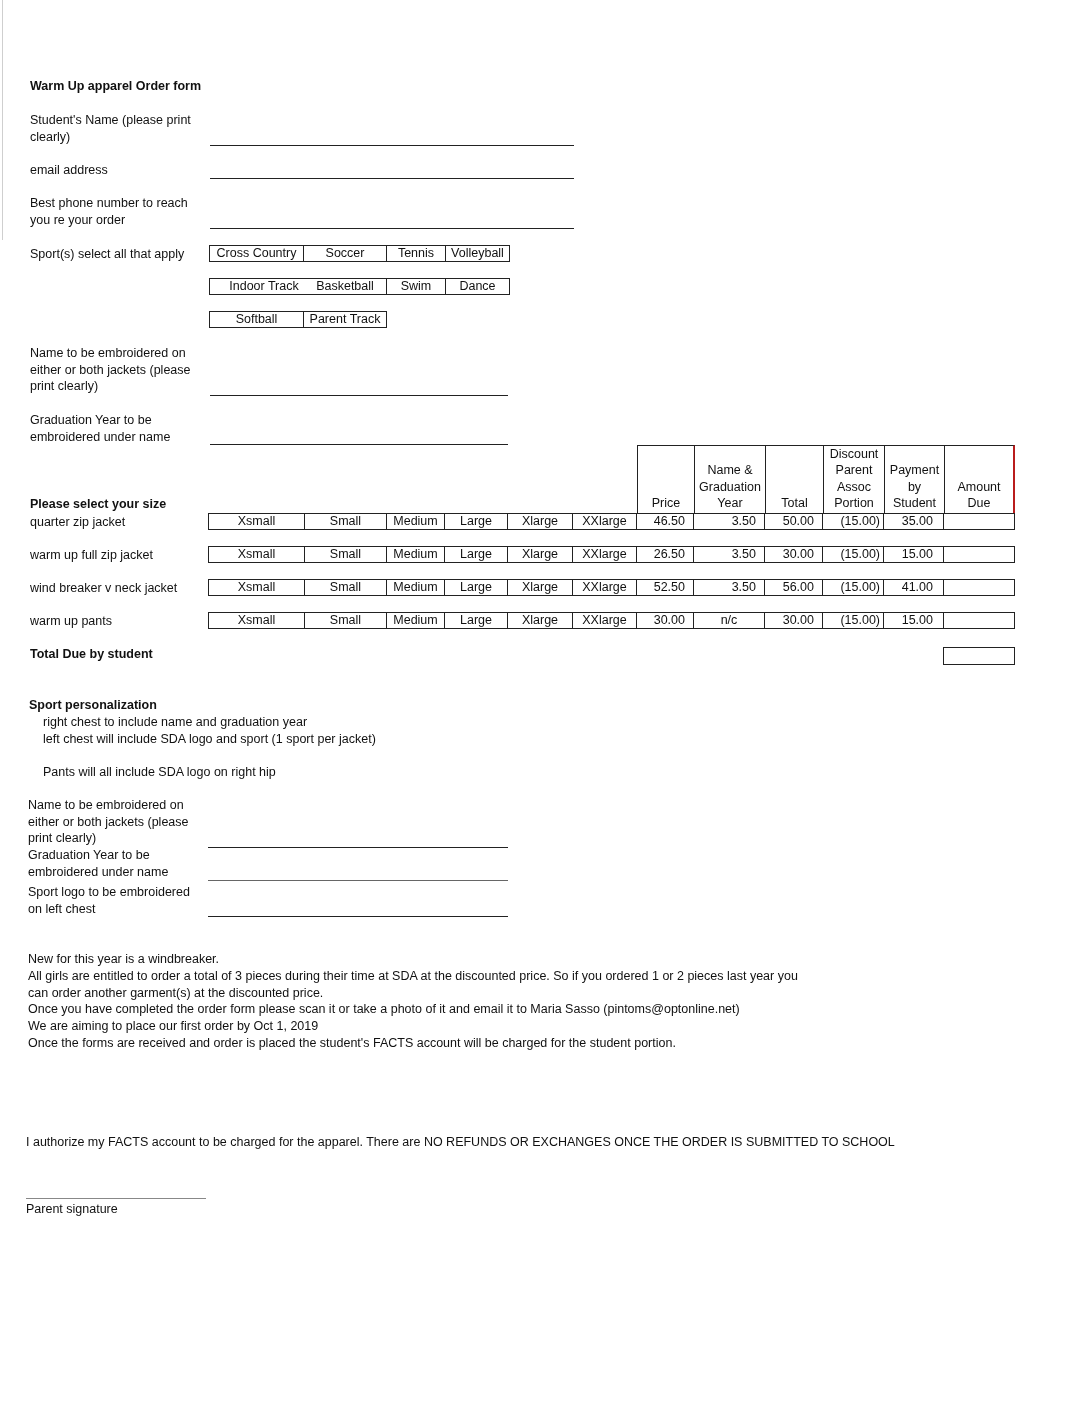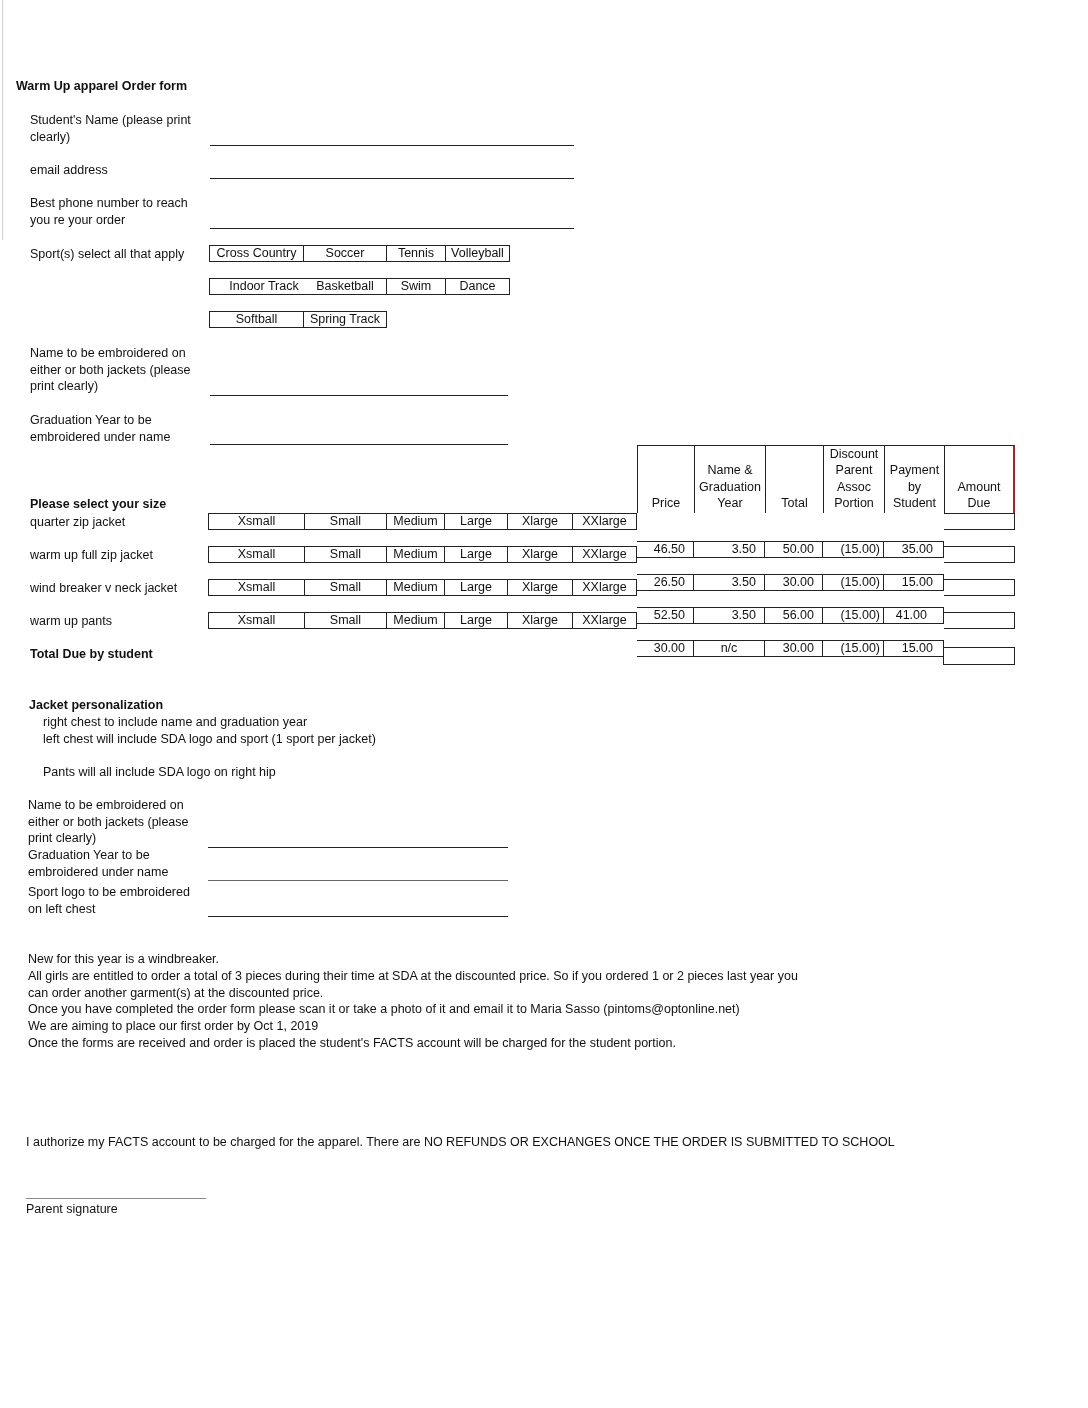--- a/index.html
+++ b/index.html
@@ -5,34 +5,34 @@
   html, body { margin:0; padding:0; background:#ffffff; }
   body { width:1088px; height:1408px; position:relative; overflow:hidden;
          font-family:"Liberation Sans", sans-serif; color:#111; font-size:12.5px; }
   .abs { position:absolute; }
   .lbl { line-height:16.5px; font-size:12.5px; }
   .bold { font-weight:bold; }
   .uline { position:absolute; height:0; border-top:1.5px solid #222; }
   .cell { position:absolute; box-sizing:border-box; border:1px solid #222; height:17px;
           font-size:12.5px; line-height:15px; text-align:center; background:#fff; }
   .cell.noleft { border-left:none; }
-  .num { text-align:right; padding-right:8px;margin-top:28px; }
+  .num { text-align:right; padding-right:8px; }
   .hdr { position:absolute; box-sizing:border-box; border-top:1px solid #222; border-left:1px solid #222;
          font-size:12.5px; line-height:16.6px; text-align:center; display:flex; flex-direction:column;
          justify-content:flex-end; padding-bottom:1px; }
   .hdr.last { border-right:2px solid #b91c1c; }
   .para { line-height:16.8px; font-size:12.5px; white-space:nowrap; }
   .leftedge { position:absolute; left:2px; top:0; width:1px; height:240px; background:#cfcfcf; }
 </style>
 </head>
 <body>
 
 <div class="leftedge"></div>
 
-<div class="abs lbl bold" style="left:16px;top:78px;">Warm Up apparel Order form</div>
+<div class="abs lbl bold" style="left:30px;top:78px;">Warm Up apparel Order form</div>
 
 <div class="abs lbl" style="left:30px;top:112px;">
   <div>Student's Name (please print</div>
   <div>clearly)</div>
 </div>
 <div class="uline" style="left:210px;top:145px;width:364px;"></div>
 
 <div class="abs lbl" style="left:30px;top:162px;">email address</div>
 <div class="uline" style="left:210px;top:178px;width:364px;"></div>
 
@@ -46,21 +46,21 @@
 <div id="sports-grid">
     <div class="cell" style="left: 209px; top: 245px; width: 95px;">Cross Country</div>
     <div class="cell noleft" style="left: 304px; top: 245px; width: 83px;">Soccer</div>
     <div class="cell noleft" style="left: 387px; top: 245px; width: 59px;">Tennis</div>
     <div class="cell noleft" style="left: 446px; top: 245px; width: 64px;">Volleyball</div>
     <div class="cell" style="left: 209px; top: 278px; width: 110px;">Indoor Track</div>
     <div class="cell noleft" style="left: 304px; top: 278px; width: 83px;">Basketball</div>
     <div class="cell noleft" style="left: 387px; top: 278px; width: 59px;">Swim</div>
     <div class="cell noleft" style="left: 446px; top: 278px; width: 64px;">Dance</div>
     <div class="cell" style="left: 209px; top: 311px; width: 95px;">Softball</div>
-    <div class="cell noleft" style="left: 304px; top: 311px; width: 83px;">Spring Track</div>
+    <div class="cell noleft" style="left: 304px; top: 311px; width: 83px;">Parent Track</div>
   </div>
 
 <div class="abs lbl" style="left:30px;top:345px;">
   <div>Name to be embroidered on</div>
   <div>either or both jackets (please</div>
   <div>print clearly)</div>
 </div>
 <div class="uline" style="left:210px;top:395px;width:298px;"></div>
 
 <div class="abs lbl" style="left:30px;top:412px;">
@@ -129,41 +129,41 @@
     <div class="cell" style="left: 208px; top: 579px; width: 97px;">Xsmall</div>
     <div class="cell noleft" style="left: 305px; top: 579px; width: 82px;">Small</div>
     <div class="cell noleft" style="left: 387px; top: 579px; width: 58px;">Medium</div>
     <div class="cell noleft" style="left: 445px; top: 579px; width: 63px;">Large</div>
     <div class="cell noleft" style="left: 508px; top: 579px; width: 65px;">Xlarge</div>
     <div class="cell noleft" style="left: 573px; top: 579px; width: 64px;">XXlarge</div>
     <div class="cell noleft num" style="left: 637px; top: 579px; width: 57px;">52.50</div>
     <div class="cell noleft num" style="left: 694px; top: 579px; width: 71px;">3.50</div>
     <div class="cell noleft num" style="left: 765px; top: 579px; width: 58px;">56.00</div>
     <div class="cell noleft num" style="padding-right: 3px; left: 823px; top: 579px; width: 61px;">(15.00)</div>
-    <div class="cell noleft num" style="padding-right: 16px; left: 884px; top: 579px; width: 60px;">41.00</div>
+    <div class="cell noleft num" style="padding-right: 10px; left: 884px; top: 579px; width: 60px;">41.00</div>
     <div class="cell noleft" style="left: 944px; top: 579px; width: 71px;"></div>
     <div class="abs lbl" style="left: 30px; top: 613px;">warm up pants</div>
     <div class="cell" style="left: 208px; top: 612px; width: 97px;">Xsmall</div>
     <div class="cell noleft" style="left: 305px; top: 612px; width: 82px;">Small</div>
     <div class="cell noleft" style="left: 387px; top: 612px; width: 58px;">Medium</div>
     <div class="cell noleft" style="left: 445px; top: 612px; width: 63px;">Large</div>
     <div class="cell noleft" style="left: 508px; top: 612px; width: 65px;">Xlarge</div>
     <div class="cell noleft" style="left: 573px; top: 612px; width: 64px;">XXlarge</div>
     <div class="cell noleft num" style="left: 637px; top: 612px; width: 57px;">30.00</div>
     <div class="cell noleft num" style="text-align: center; padding-right: 0px; left: 694px; top: 612px; width: 71px;">n/c</div>
     <div class="cell noleft num" style="left: 765px; top: 612px; width: 58px;">30.00</div>
     <div class="cell noleft num" style="padding-right: 3px; left: 823px; top: 612px; width: 61px;">(15.00)</div>
     <div class="cell noleft num" style="padding-right: 10px; left: 884px; top: 612px; width: 60px;">15.00</div>
     <div class="cell noleft" style="left: 944px; top: 612px; width: 71px;"></div>
   </div>
 
 <div class="abs lbl bold" style="left:30px;top:646px;">Total Due by student</div>
 <div class="cell" style="left:943px;top:647px;width:72px;height:18px;"></div>
 
-<div class="abs lbl bold" style="left:29px;top:697px;">Jacket personalization</div>
+<div class="abs lbl bold" style="left:29px;top:697px;">Sport personalization</div>
 <div class="abs lbl" style="left:43px;top:714px;">
   <div>right chest to include name and graduation year</div>
   <div>left chest will include SDA logo and sport (1 sport per jacket)</div>
 </div>
 <div class="abs lbl" style="left:43px;top:764px;">Pants will all include SDA logo on right hip</div>
 
 <div class="abs lbl" style="left:28px;top:797px;">
   <div>Name to be embroidered on</div>
   <div>either or both jackets (please</div>
   <div>print clearly)</div>

